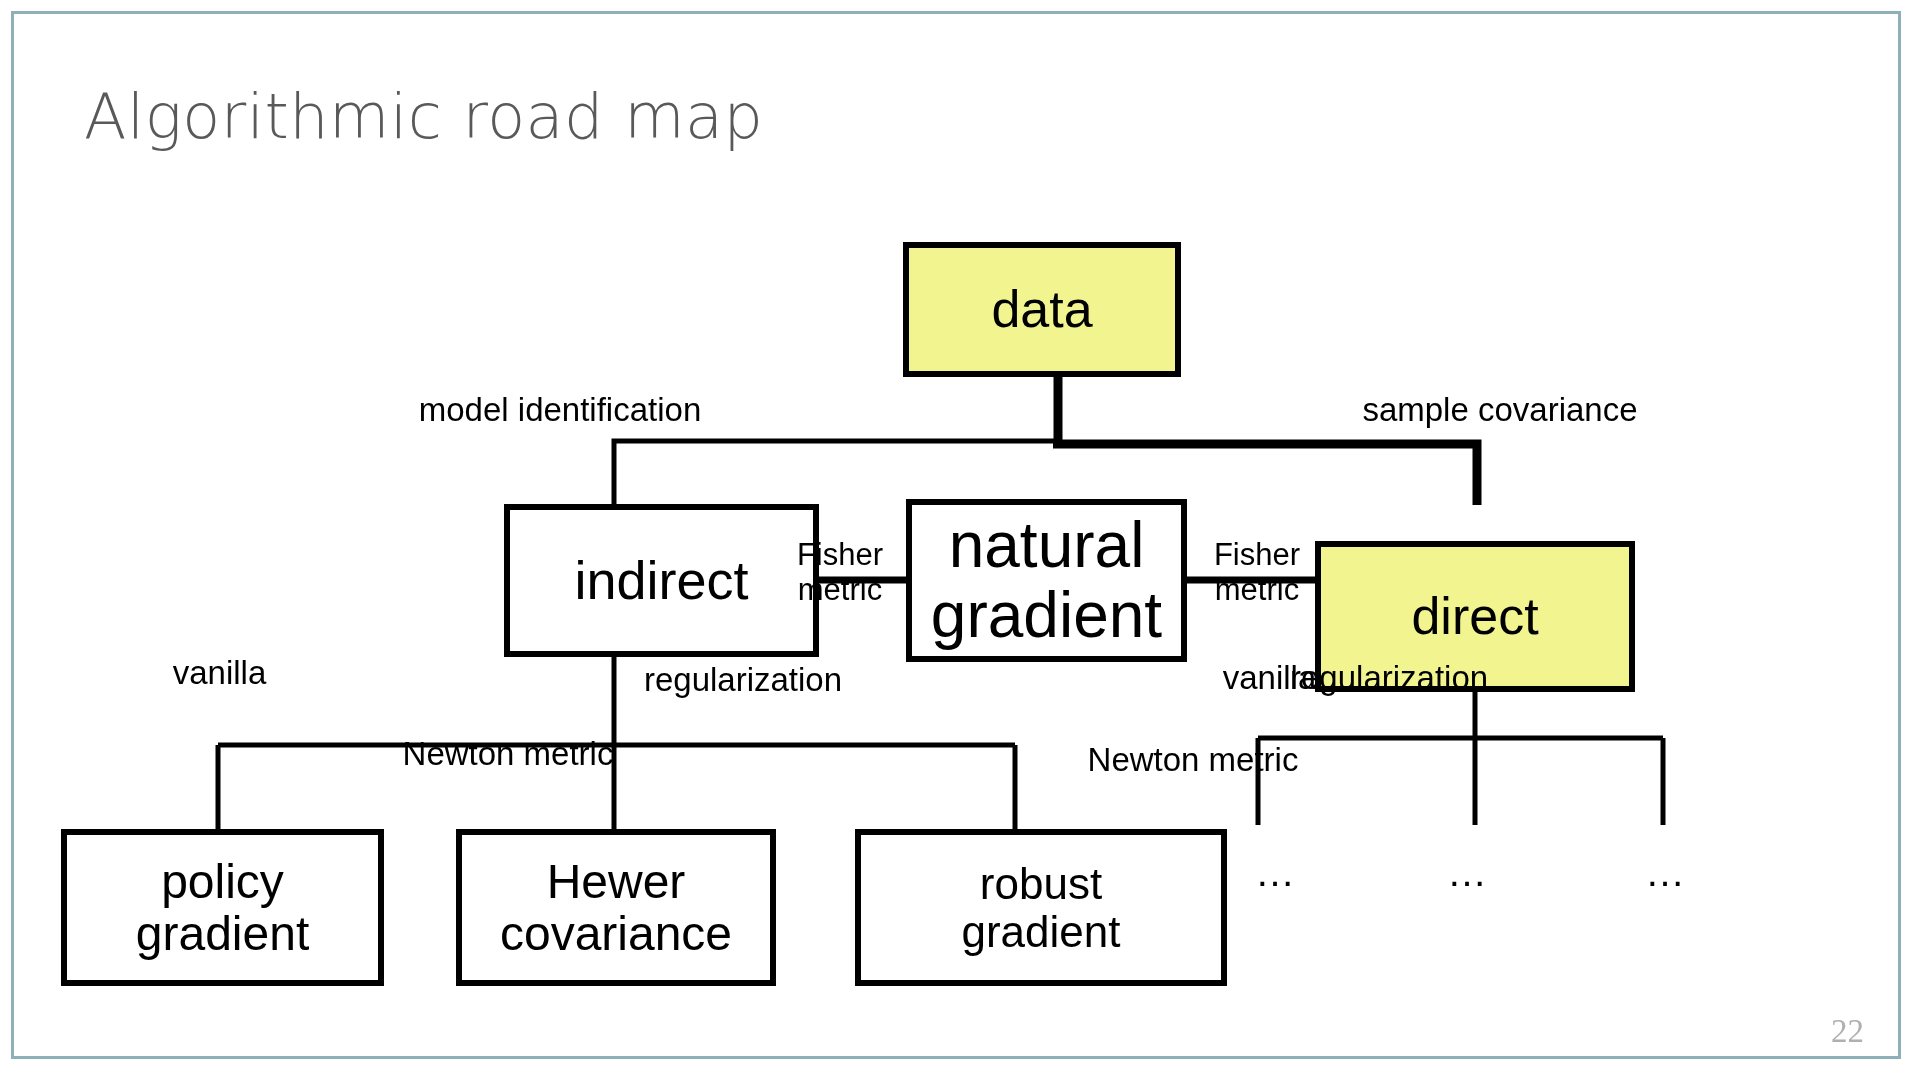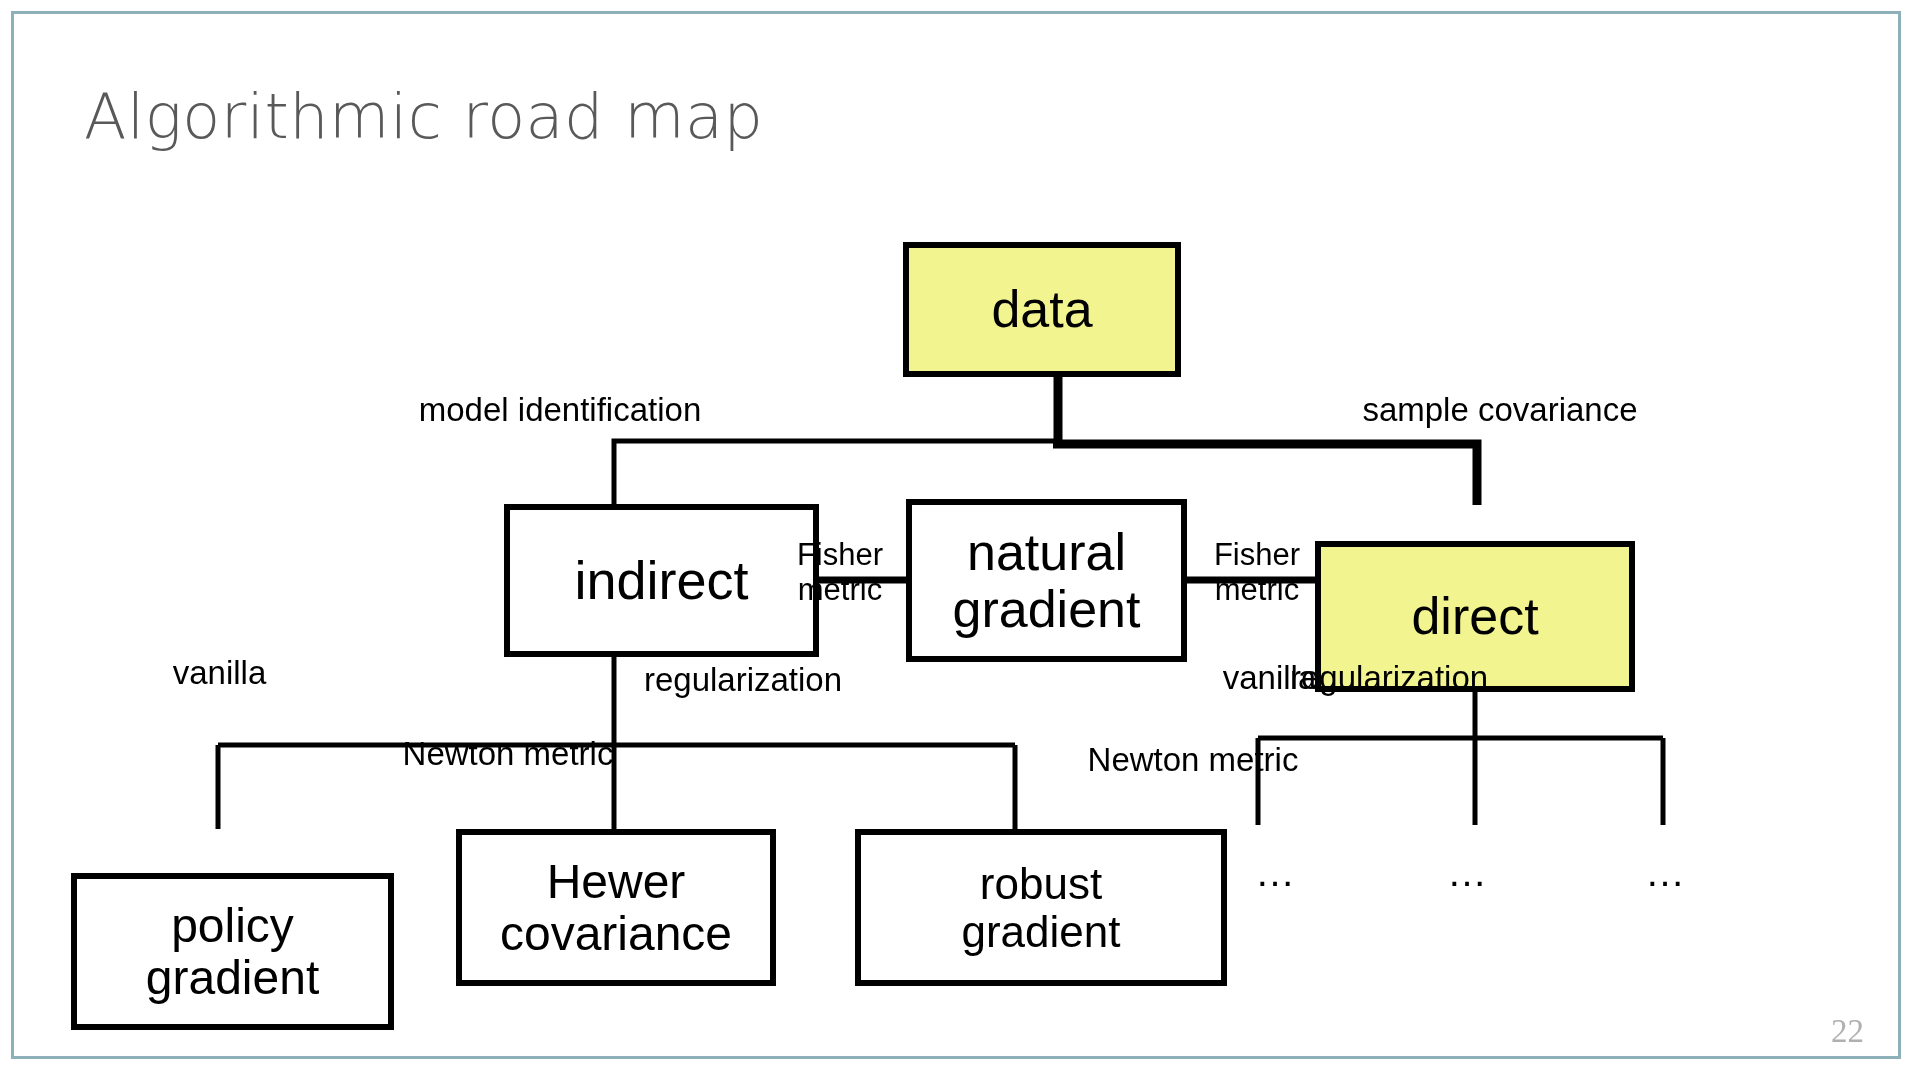--- a/index.html
+++ b/index.html
@@ -140,28 +140,28 @@
         <path d="M 1663 738 L 1663 825" stroke-width="5"></path>
       </g>
     </svg>
 
     <div class="node fill-yellow" style="left: 903px; top: 242px; width: 278px; height: 135px; font-size: 52px; background: rgb(242, 245, 143);">
       <span>data</span>
     </div>
     <div class="node" style="left: 456px; top: 504px; width: 315px; height: 153px; font-size: 54px; margin-left: 48px;">
       <span>indirect</span>
     </div>
-    <div class="node" style="left: 906px; top: 499px; width: 281px; height: 163px; font-size: 52px;">
+    <div class="node" style="left: 906px; top: 499px; width: 281px; height: 163px; font-size: 64px;">
       <span>natural
 gradient</span>
     </div>
     <div class="node fill-yellow" style="left: 1315px; top: 505px; width: 320px; height: 151px; font-size: 52px; background: rgb(242, 245, 143); margin-top: 36px;">
       <span>direct</span>
     </div>
-    <div class="node" style="left: 71px; top: 829px; width: 323px; height: 157px; font-size: 48px; margin-top: 44px;">
+    <div class="node" style="left: 61px; top: 829px; width: 323px; height: 157px; font-size: 48px;">
       <span>policy
 gradient</span>
     </div>
     <div class="node" style="left: 456px; top: 829px; width: 320px; height: 157px; font-size: 48px;">
       <span>Hewer
 covariance</span>
     </div>
     <div class="node" style="left: 855px; top: 829px; width: 372px; height: 157px; font-size: 44px;">
       <span>robust
 gradient</span>

